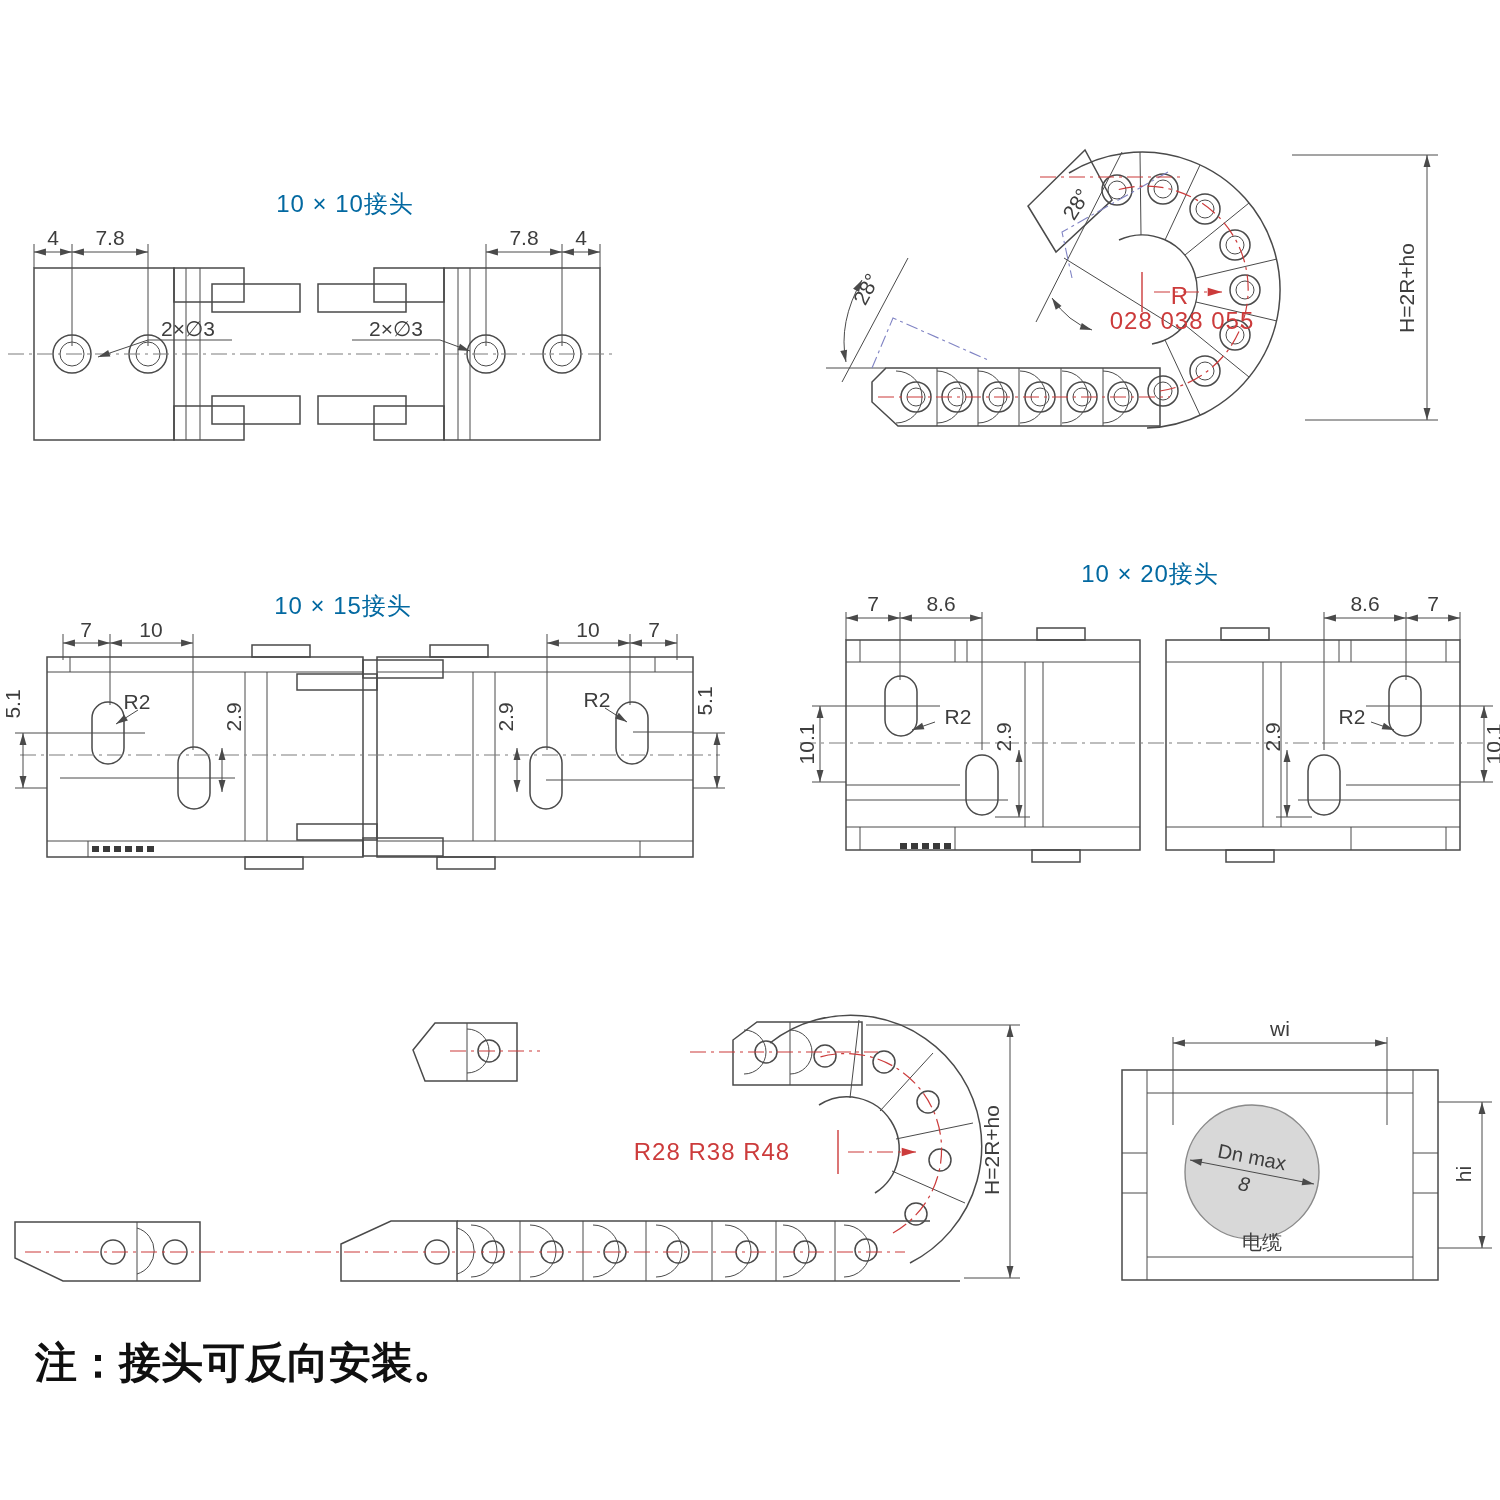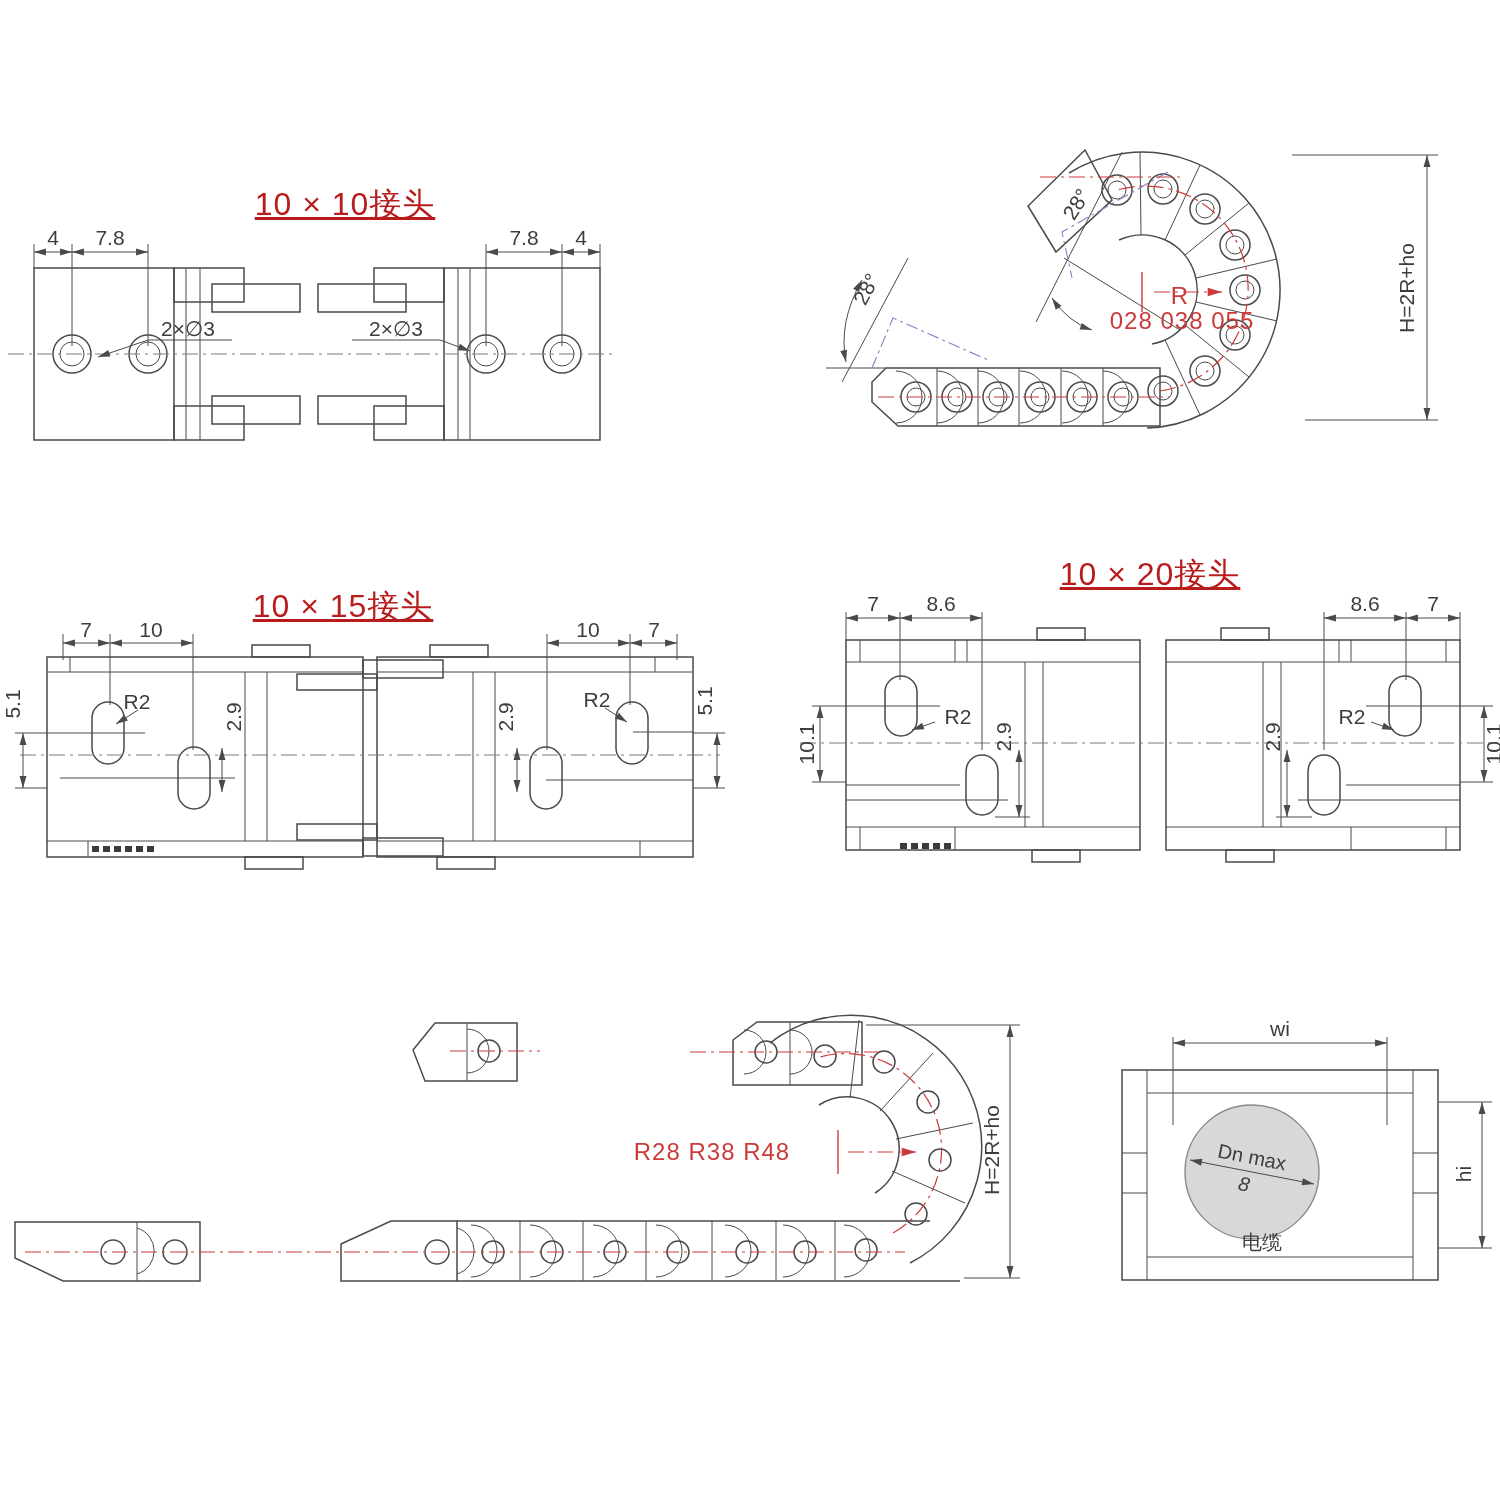--- a/index.html
+++ b/index.html
@@ -11,21 +11,21 @@
   .o  {stroke:#4a4a4a;stroke-width:1.5;fill:none;}
   .t  {stroke:#4a4a4a;stroke-width:1;fill:none;}
   .cl {stroke:#7d7d7d;stroke-width:1.1;fill:none;stroke-dasharray:16 5 3 5;}
   .rl {stroke:#cc3b3b;stroke-width:1.2;fill:none;stroke-dasharray:16 5 3 5;}
   .rs {stroke:#cc3b3b;stroke-width:1.4;fill:none;}
   .bp {stroke:#8084c4;stroke-width:1.1;fill:none;stroke-dasharray:12 4 3 4;}
   .teeth{fill:#3a3a3a;stroke:none;}
   
   .lbl{position:absolute;transform:translate(-50%,-50%);font-size:21px;color:#3d3d3d;
        white-space:nowrap;line-height:1;}
-  .big{font-size:32px;letter-spacing:1px;color:#b91c1c;text-decoration:underline;}
+  .big{font-size:24px;letter-spacing:1px;color:#0369a1;}
   .red{color:#cc3b3b;font-size:24px;letter-spacing:1px;}
   .r90{transform:translate(-50%,-50%) rotate(-90deg);}
   .r62{transform:translate(-50%,-50%) rotate(-62deg);}
   .r58{transform:translate(-50%,-50%) rotate(-58deg);}
   .r10{transform:translate(-50%,-50%) rotate(11deg);}
   .note{font-size:26px;color:#4a4a4a;letter-spacing:1px;}
   .small{font-size:20px;}
   .ital{font-style:italic;}
   .serif{position:absolute;font-family:"Liberation Serif",serif;font-weight:bold;
          font-size:42px;color:#101010;white-space:nowrap;line-height:1.2;}
@@ -446,14 +446,15 @@
 
 <div class="lbl red" style="left:712px;top:1152px">R28  R38  R48</div>
 <div class="lbl r90" style="left:991px;top:1150px">H=2R+ho</div>
 
 <div class="lbl" style="left:1280px;top:1028px">wi</div>
 <div class="lbl r90" style="left:1463px;top:1174px">hi</div>
 <div class="lbl r10 small" style="left:1252px;top:1157px">Dn max</div>
 <div class="lbl r10 small ital" style="left:1244px;top:1184px">8</div>
 <div class="lbl small" style="left:1262px;top:1242px">电缆</div>
 
+<div class="serif" style="left:35px;top:1338px">注：接头可反向安装。</div>
 
 </div>
 
 </body></html>

